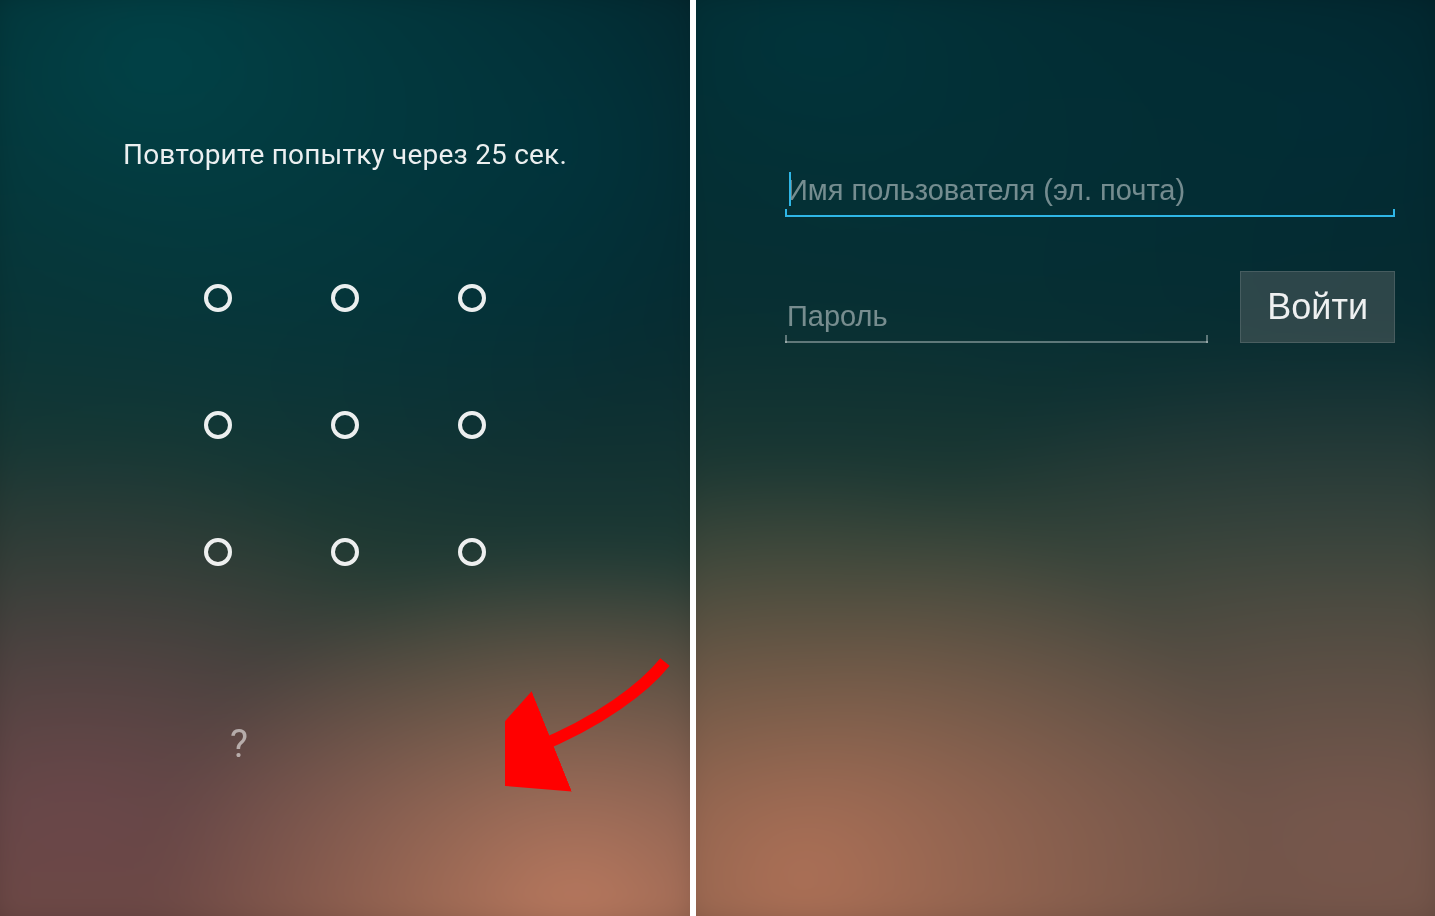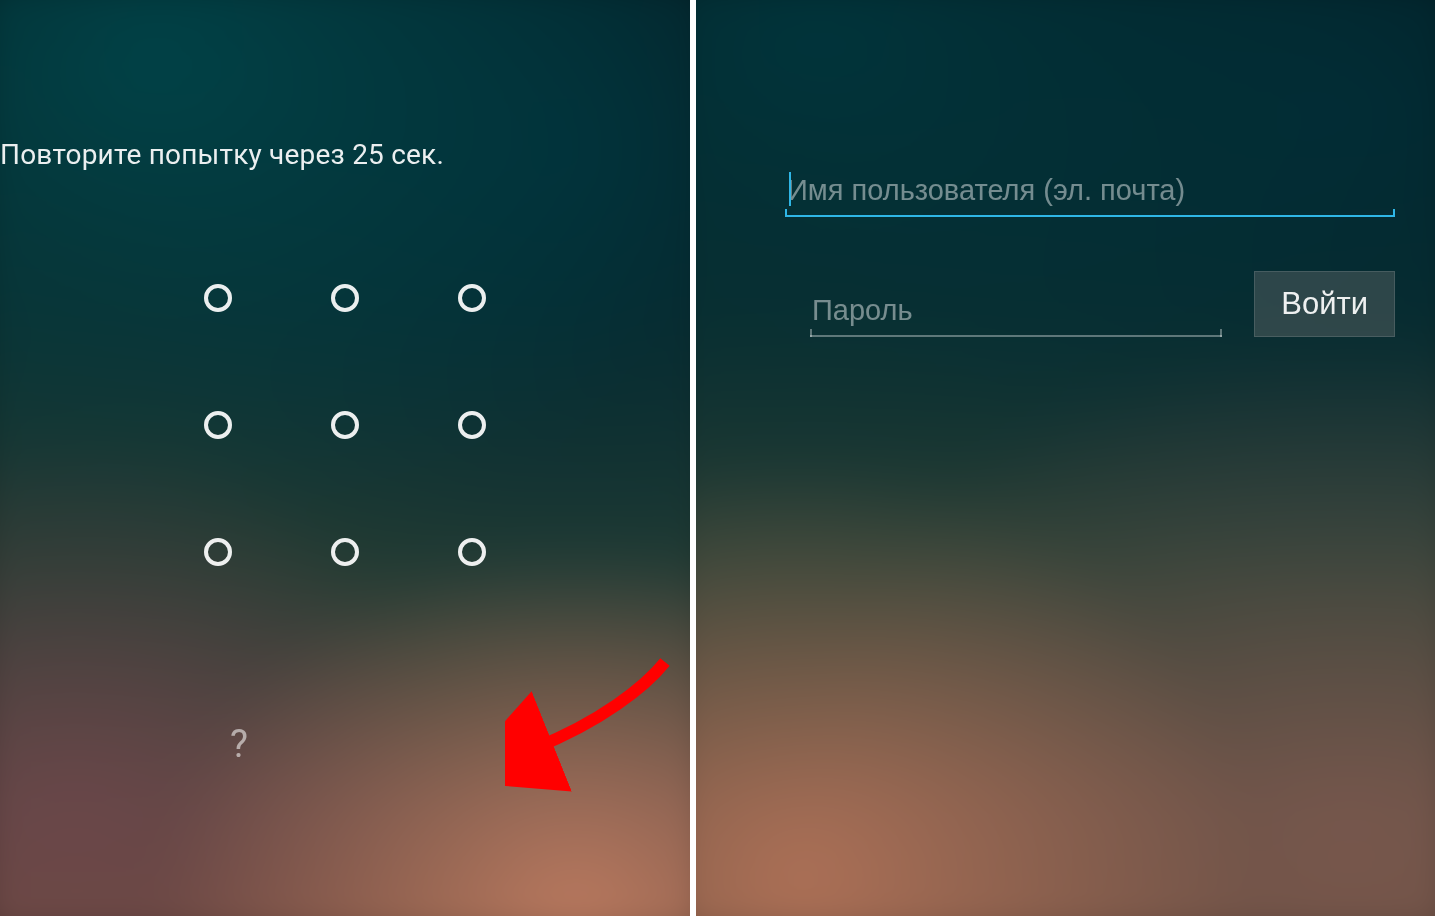--- a/index.html
+++ b/index.html
@@ -50,21 +50,21 @@
     left: 690px; top: 0; bottom: 0;
     width: 6px;
     background: #fff;
     z-index: 20;
   }
 
   
   .retry-msg {
     position: absolute;
     top: 138px; left: 0; right: 0;
-    text-align: left;
+    text-align: center;
     color: rgba(255,255,255,0.92);
     font-size: 28px;
     font-weight: 400;
     letter-spacing: 0.2px;
   }
 
   .pattern-grid {
     position: absolute;
     top: 235px;
     left: 50%;
@@ -164,31 +164,30 @@
     position: absolute;
     left: 4px; top: 2px;
     width: 2px; height: 34px;
     background: #2fb6e6;
   }
 
   .row2 {
     display: flex;
     align-items: flex-end;
     gap: 32px;
-    margin-left: 25px;
   }
   .row2 .field {
     flex: 1;
     margin-bottom: 0;
   }
 
   .login-btn {
     background: rgba(120,120,120,0.35);
     color: rgba(255,255,255,0.92);
-    font-size: 31px;
+    font-size: 36px;
     border: 1px solid rgba(255,255,255,0.12);
     padding: 14px 26px;
     min-width: 122px;
     cursor: pointer;
   }
 </style>
 </head>
 <body>
 
 <div class="stage">

